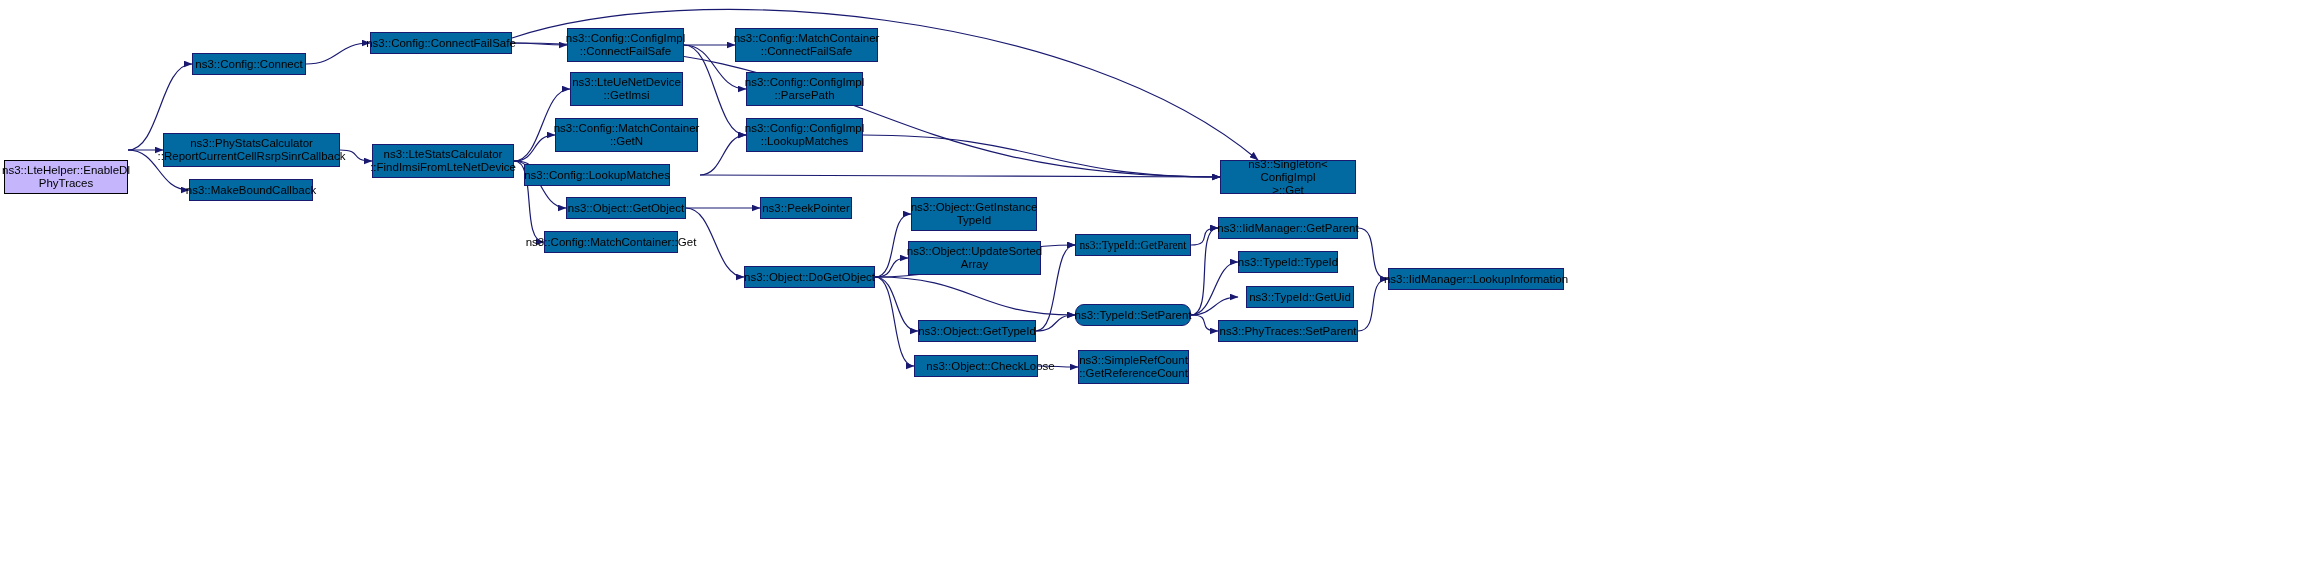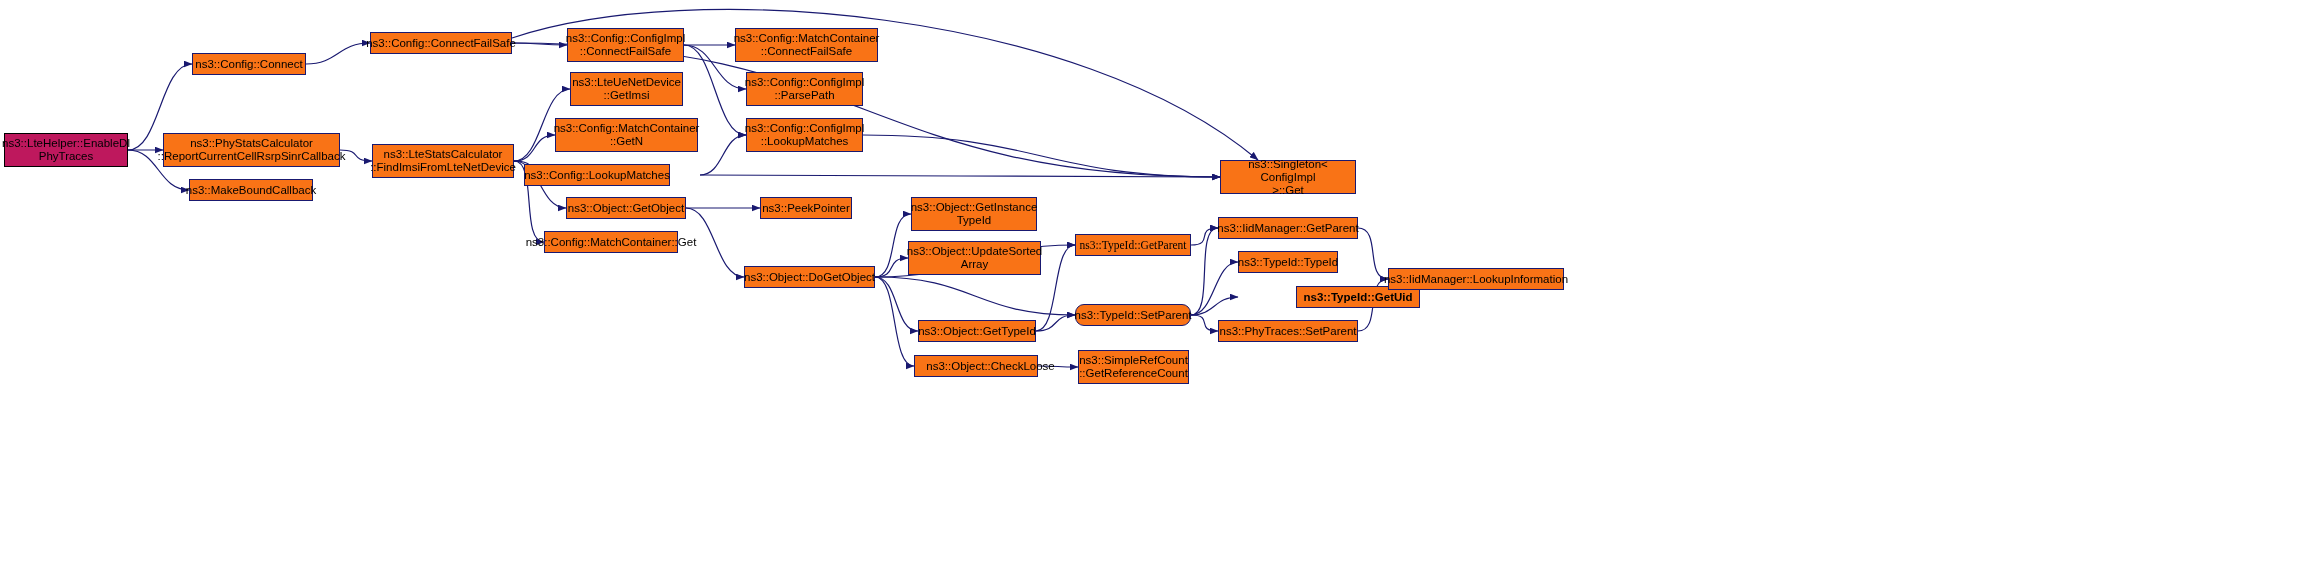--- a/index.html
+++ b/index.html
@@ -20,34 +20,35 @@
     left: 0;
     top: 0;
     width: 2299px;
     height: 563px;
     pointer-events: none;
   }
   .node {
     position: absolute;
     box-sizing: border-box;
     border: 1px solid #191970;
-    background: #f97316;
+    background: #0369a1;
     color: #000000;
     font-size: 11.5px;
     line-height: 13px;
     display: flex;
     align-items: center;
     justify-content: center;
     text-align: center;
     white-space: pre-line;
     padding: 1px 2px;
   }
   .node.root {
-    background: #be185d;
+    background: #c4b5fd;
     border: 1px solid #000000;
+    margin-top: 27px;
   }
 </style>
 </head>
 <body>
 
 <div id="canvas">
   <svg class="edges" xmlns="http://www.w3.org/2000/svg">
     <defs>
       <marker id="arrow" markerWidth="9" markerHeight="7" refX="8.5" refY="3.5" orient="auto" markerUnits="userSpaceOnUse">
         <path d="M0,0 L9,3.5 L0,7 z" fill="#191970"></path>
@@ -127,17 +128,17 @@
       <div class="node" style="left: 918px; top: 320px; width: 118px; height: 22px;">ns3::Object::GetTypeId</div>
       <div class="node" style="left: 914px; top: 355px; width: 124px; height: 22px; padding-left: 31px;">ns3::Object::CheckLoose</div>
       <div class="node" style="left: 1075px; top: 234px; width: 116px; height: 22px; font-family: Liberation Serif, serif;">ns3::TypeId::GetParent</div>
       <div class="node" style="left: 1075px; top: 304px; width: 116px; height: 22px; border-radius: 9px;">ns3::TypeId::SetParent</div>
       <div class="node" style="left: 1078px; top: 350px; width: 111px; height: 34px;">ns3::SimpleRefCount
 ::GetReferenceCount</div>
       <div class="node" style="left: 1220px; top: 160px; width: 136px; height: 34px;">ns3::Singleton&lt; ConfigImpl
 &gt;::Get</div>
       <div class="node" style="left: 1218px; top: 217px; width: 140px; height: 22px;">ns3::IidManager::GetParent</div>
       <div class="node" style="left: 1238px; top: 251px; width: 100px; height: 22px;">ns3::TypeId::TypeId</div>
-      <div class="node" style="left: 1296px; top: 286px; width: 124px; height: 22px; font-weight: bold;">ns3::TypeId::GetUid</div>
+      <div class="node" style="left: 1246px; top: 286px; width: 108px; height: 22px;">ns3::TypeId::GetUid</div>
       <div class="node" style="left: 1218px; top: 320px; width: 140px; height: 22px;">ns3::PhyTraces::SetParent</div>
       <div class="node" style="left: 1388px; top: 268px; width: 176px; height: 22px;">ns3::IidManager::LookupInformation</div>
     </div>
 </div>
 
 </body></html>

